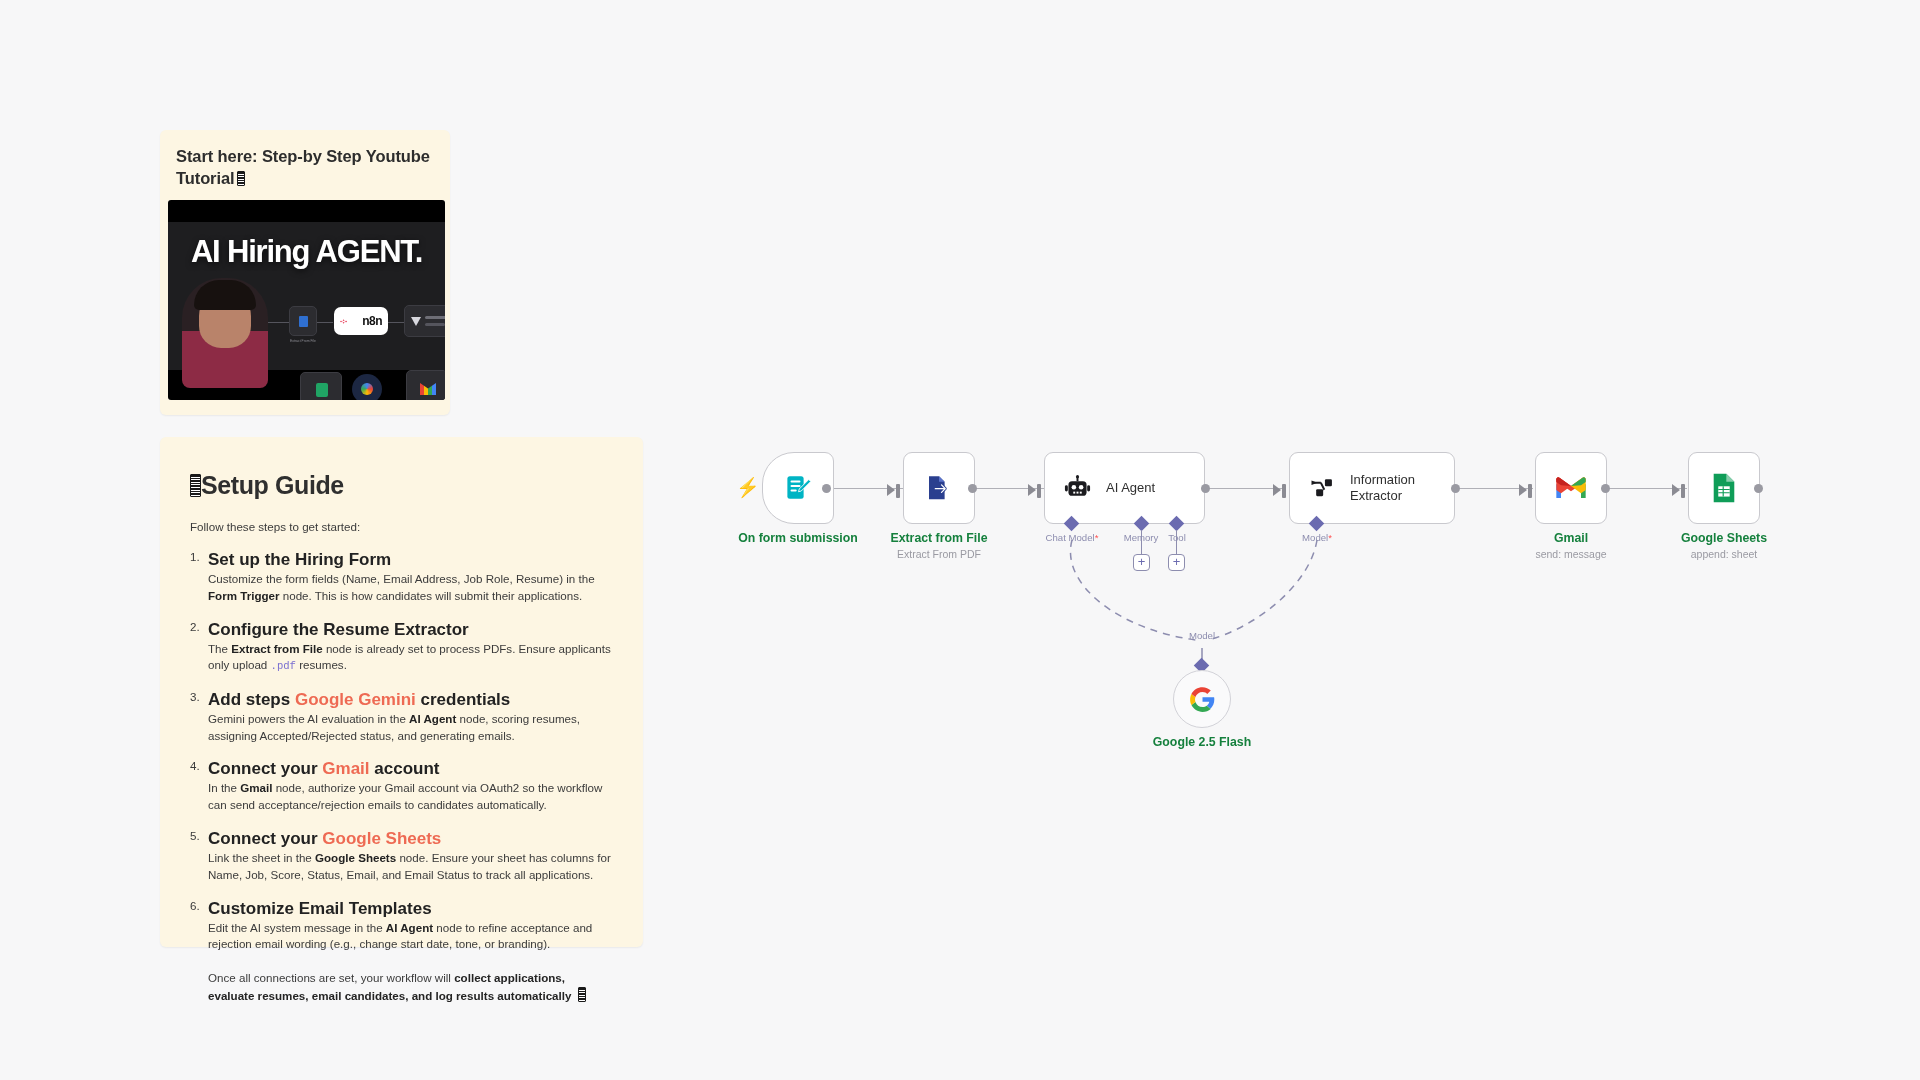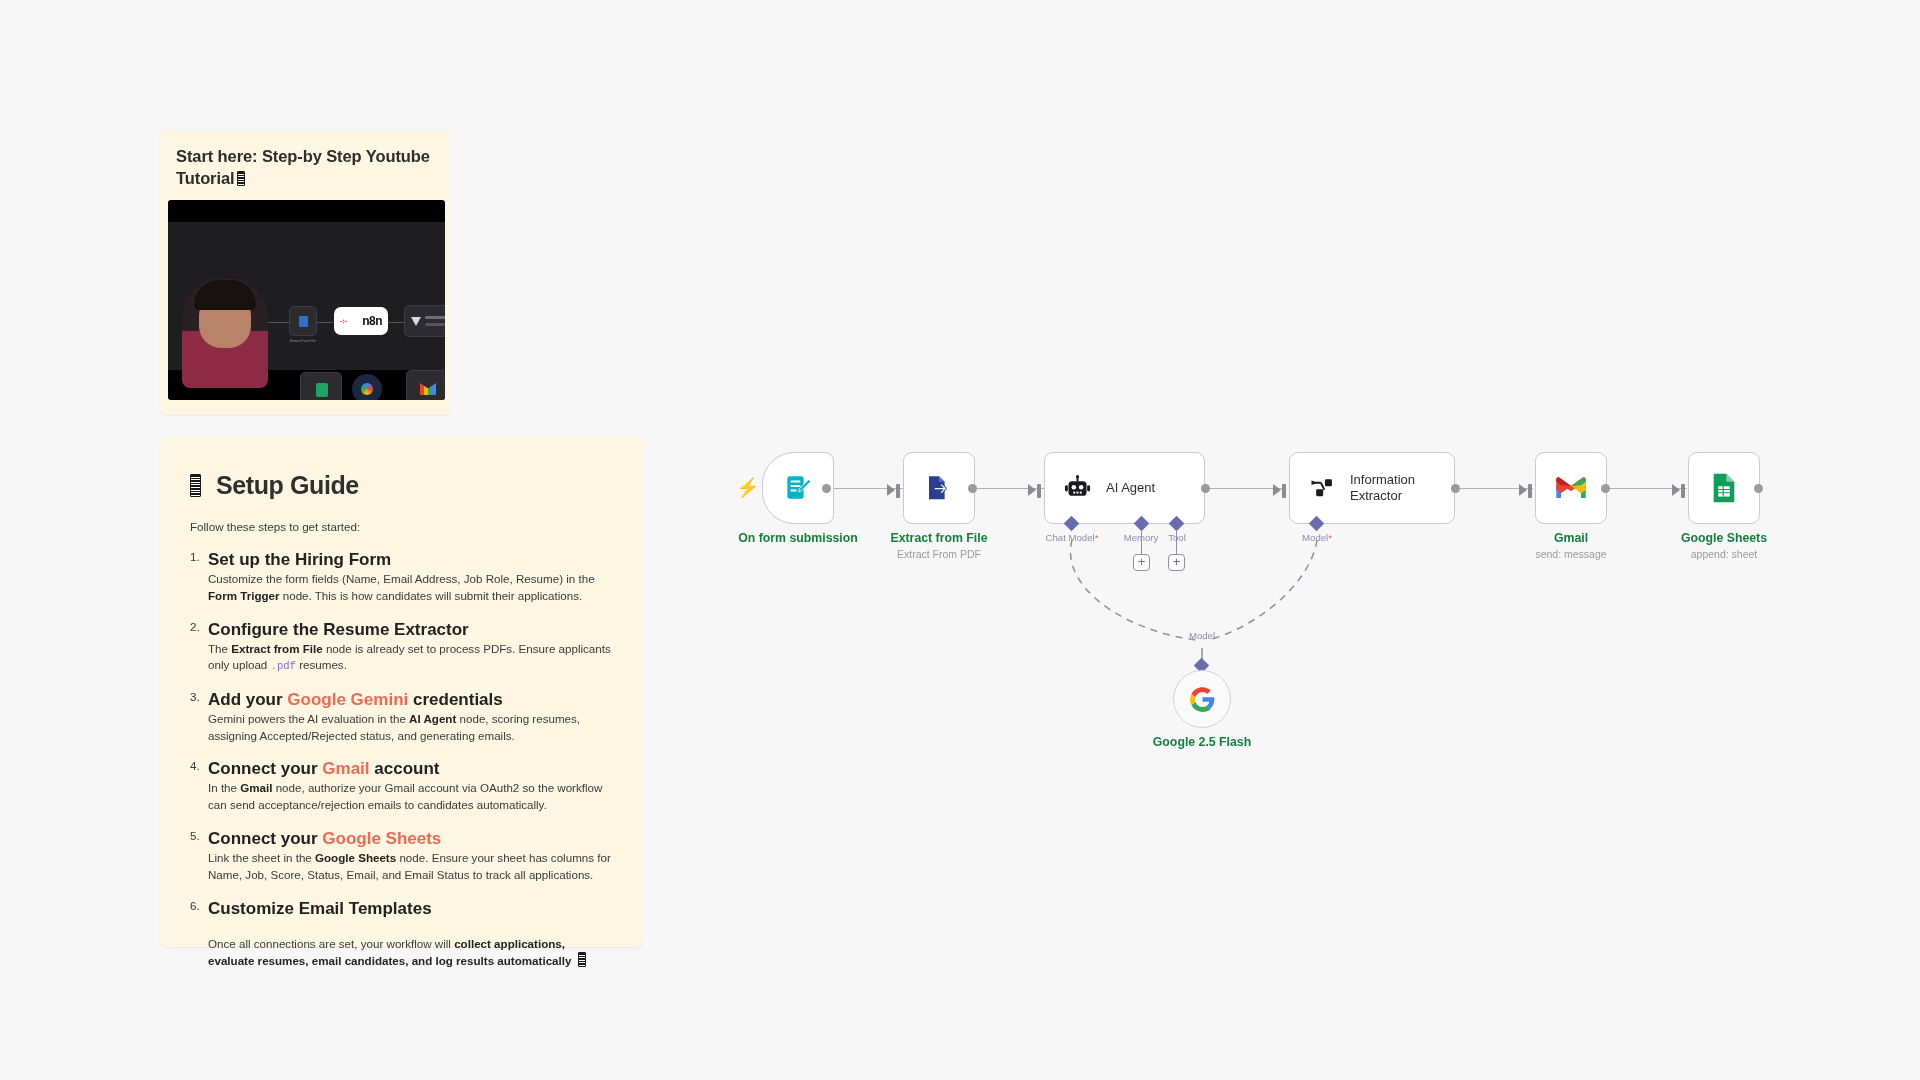--- a/index.html
+++ b/index.html
@@ -67,21 +67,21 @@
     position: absolute; background: #fff; border-radius: 7px;
     display:flex; align-items:center; justify-content:center; gap:14px;
     font-weight:800; color:#121212; font-size: 12px; letter-spacing:-.5px;
     padding: 0 6px;
   }
   .mini-label { position:absolute; color:#8d8d94; font-size:3.4px; text-align:center; width:100%; }
   .mini-wire { position:absolute; background:#55555d; }
 
   
   .guide-title {
-    display:flex; align-items:center; gap:15px;
+    display:flex; align-items:center; gap:0;
     font-size: 25px; font-weight: 700; color: #2f2f2f; letter-spacing: -.4px;
     margin-bottom: 20px;
   }
   .guide-title .glyph-box { width: 11px; height: 23px; margin: 0; vertical-align: 0; }
   .guide-intro { font-size: 11.6px; color: #3b3b3b; margin-bottom: 17px; }
   ol.steps { list-style: none; counter-reset: s; }
   ol.steps > li { counter-increment: s; position: relative; padding-left: 18px; margin-bottom: 15px; }
   ol.steps > li:before {
     content: counter(s) "."; position: absolute; left: 0; top: 0;
     font-size: 11.6px; color: #3b3b3b;
@@ -156,20 +156,21 @@
 <body>
 
 <div id="canvas">
 
   <div class="sticky" id="note-video">
     <div class="note-title"><span>Start here: Step-by Step Youtube Tutorial</span><span class="glyph-box"></span></div>
   </div>
 
   <div class="thumb">
     <div class="thumb-inner"></div>
+    <div class="thumb-head">AI Hiring AGENT.</div>
     <div class="thumb-face"></div>
 
     <div class="mini-wire" style="left:100px; top:122px; width:22px; height:1px;"></div>
     <div class="mini-node" style="left:121px; top:106px; width:28px; height:30px;">
       <div style="position:absolute;left:9px;top:9px;width:9px;height:11px;background:#2f6fd0;border-radius:1px;"></div>
     </div>
     <div class="mini-label" style="left:110px; top:139px; width:50px;">Extract From File</div>
     <div class="mini-wire" style="left:149px; top:122px; width:16px; height:1px;"></div>
 
     <div class="mini-n8n" style="left:166px; top:107px; width:54px; height:28px;">
@@ -215,33 +216,34 @@
     <ol class="steps" id="steps-list">
         <li>
           <div class="step-head"><b>Set up the Hiring Form</b></div>
           <div class="step-body">Customize the form fields (Name, Email Address, Job Role, Resume) in the <b>Form Trigger</b> node. This is how candidates will submit their applications.</div>
         </li>
         <li>
           <div class="step-head"><b>Configure the Resume Extractor</b></div>
           <div class="step-body">The <b>Extract from File</b> node is already set to process PDFs. Ensure applicants only upload <code class="pdf">.pdf</code> resumes.</div>
         </li>
         <li>
-          <div class="step-head"><b>Add your </b><span class="hl">Google Gemini</span><b> credentials</b></div>
+          <div class="step-head"><b>Add steps </b><span class="hl">Google Gemini</span><b> credentials</b></div>
           <div class="step-body">Gemini powers the AI evaluation in the <b>AI Agent</b> node, scoring resumes, assigning Accepted/Rejected status, and generating emails.</div>
         </li>
         <li>
           <div class="step-head"><b>Connect your </b><span class="hl">Gmail</span><b> account</b></div>
           <div class="step-body">In the <b>Gmail</b> node, authorize your Gmail account via OAuth2 so the workflow can send acceptance/rejection emails to candidates automatically.</div>
         </li>
         <li>
           <div class="step-head"><b>Connect your </b><span class="hl">Google Sheets</span></div>
           <div class="step-body">Link the sheet in the <b>Google Sheets</b> node. Ensure your sheet has columns for Name, Job, Score, Status, Email, and Email Status to track all applications.</div>
         </li>
         <li>
           <div class="step-head"><b>Customize Email Templates</b></div>
+          <div class="step-body">Edit the AI system message in the <b>AI Agent</b> node to refine acceptance and rejection email wording (e.g., change start date, tone, or branding).</div>
         </li>
       </ol>
     <div class="guide-outro" id="guide-outro">Once all connections are set, your workflow will <b>collect applications, evaluate resumes, email candidates, and log results automatically</b> <span class="glyph-box"></span></div>
   </div>
 
   <div class="wire" style="left:826px; top:488px; width:78px;"></div>
   <div class="wire" style="left:972px; top:488px; width:78px;"></div>
   <div class="wire" style="left:1205px; top:488px; width:77px;"></div>
   <div class="wire" style="left:1455px; top:488px; width:78px;"></div>
   <div class="wire" style="left:1609px; top:488px; width:78px;"></div>

